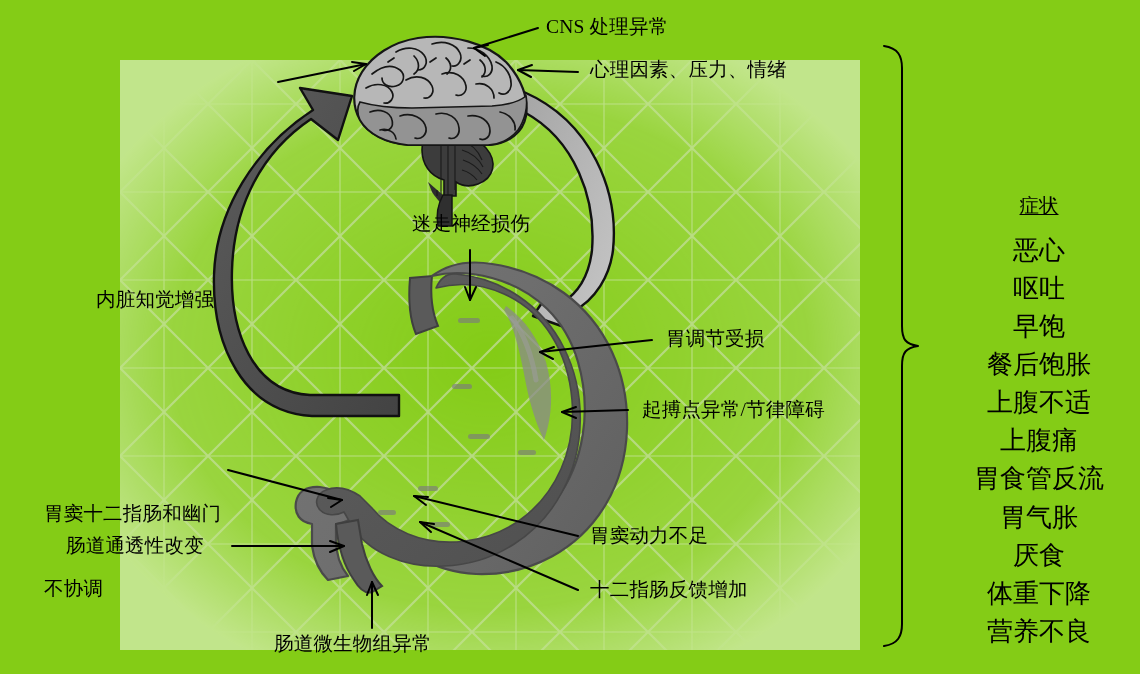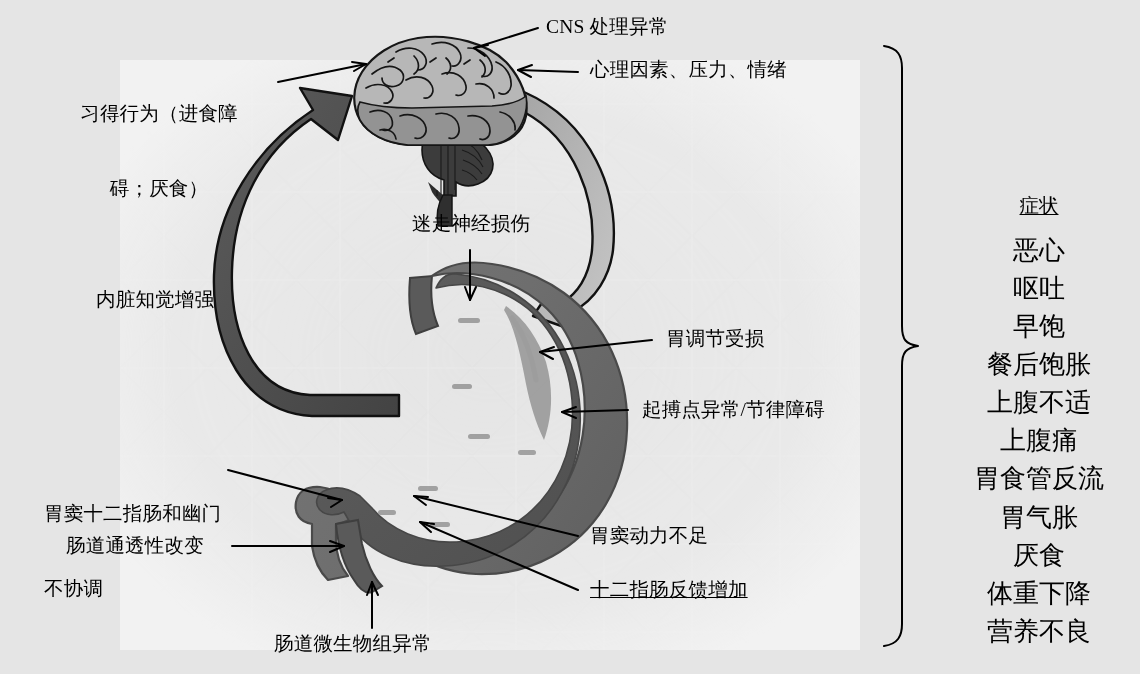--- a/index.html
+++ b/index.html
@@ -9,21 +9,21 @@
     background: #ffffff;
   }
   body {
     font-family: "Liberation Serif", "DejaVu Serif", serif;
     color: #000000;
   }
   #canvas {
     position: relative;
     width: 1140px;
     height: 674px;
-    background: #e5e5e5;
+    background: #84cc16;
     overflow: hidden;
   }
   
   #watermark {
     position: absolute;
     left: 120px;
     top: 60px;
     width: 740px;
     height: 590px;
     opacity: 0.5;
@@ -274,45 +274,41 @@
     <g>
       <path d="M 884,46 C 898,48 902,56 902,68
                L 902,326 C 902,340 906,344 918,346
                C 906,348 902,352 902,366
                L 902,624 C 902,636 898,644 884,646" fill="none" stroke="#000000" stroke-width="2" stroke-linecap="round" stroke-linejoin="round"></path>
     </g>
   </svg>
 
   <div class="lbl" style="left:546px; top:15px;">CNS 处理异常</div>
 
-  <div class="lbl ctr" style="left:48px; top:52px; width:222px;">
-    <div>习得行为（进食障</div>
-    <div>碍；厌食）</div>
-  </div>
 
   <div class="lbl" style="left:590px; top:58px;">心理因素、压力、情绪</div>
 
   <div class="lbl" style="left:96px; top:240px;margin-top:48px;">内脏知觉增强</div>
 
   <div class="lbl" style="left:412px; top:212px;">迷走神经损伤</div>
 
   <div class="lbl" style="left:666px; top:327px;">胃调节受损</div>
 
   <div class="lbl" style="left:642px; top:398px;">起搏点异常/节律障碍</div>
 
   <div class="lbl" style="left:44px; top:452px;">
     <div>胃窦十二指肠和幽门</div>
     <div>不协调</div>
   </div>
 
   <div class="lbl" style="left:66px; top:534px;">肠道通透性改变</div>
 
   <div class="lbl" style="left:590px; top:524px;">胃窦动力不足</div>
 
-  <div class="lbl" style="left:590px; top:578px;text-decoration:underline;">十二指肠反馈增加</div>
+  <div class="lbl" style="left:590px; top:578px;">十二指肠反馈增加</div>
 
   <div class="lbl" style="left:274px; top:632px;">肠道微生物组异常</div>
 
   <div id="symptoms">
     <div class="head">症状</div>
     <ul>
       <li>恶心</li>
       <li>呕吐</li>
       <li>早饱</li>
       <li>餐后饱胀</li>

